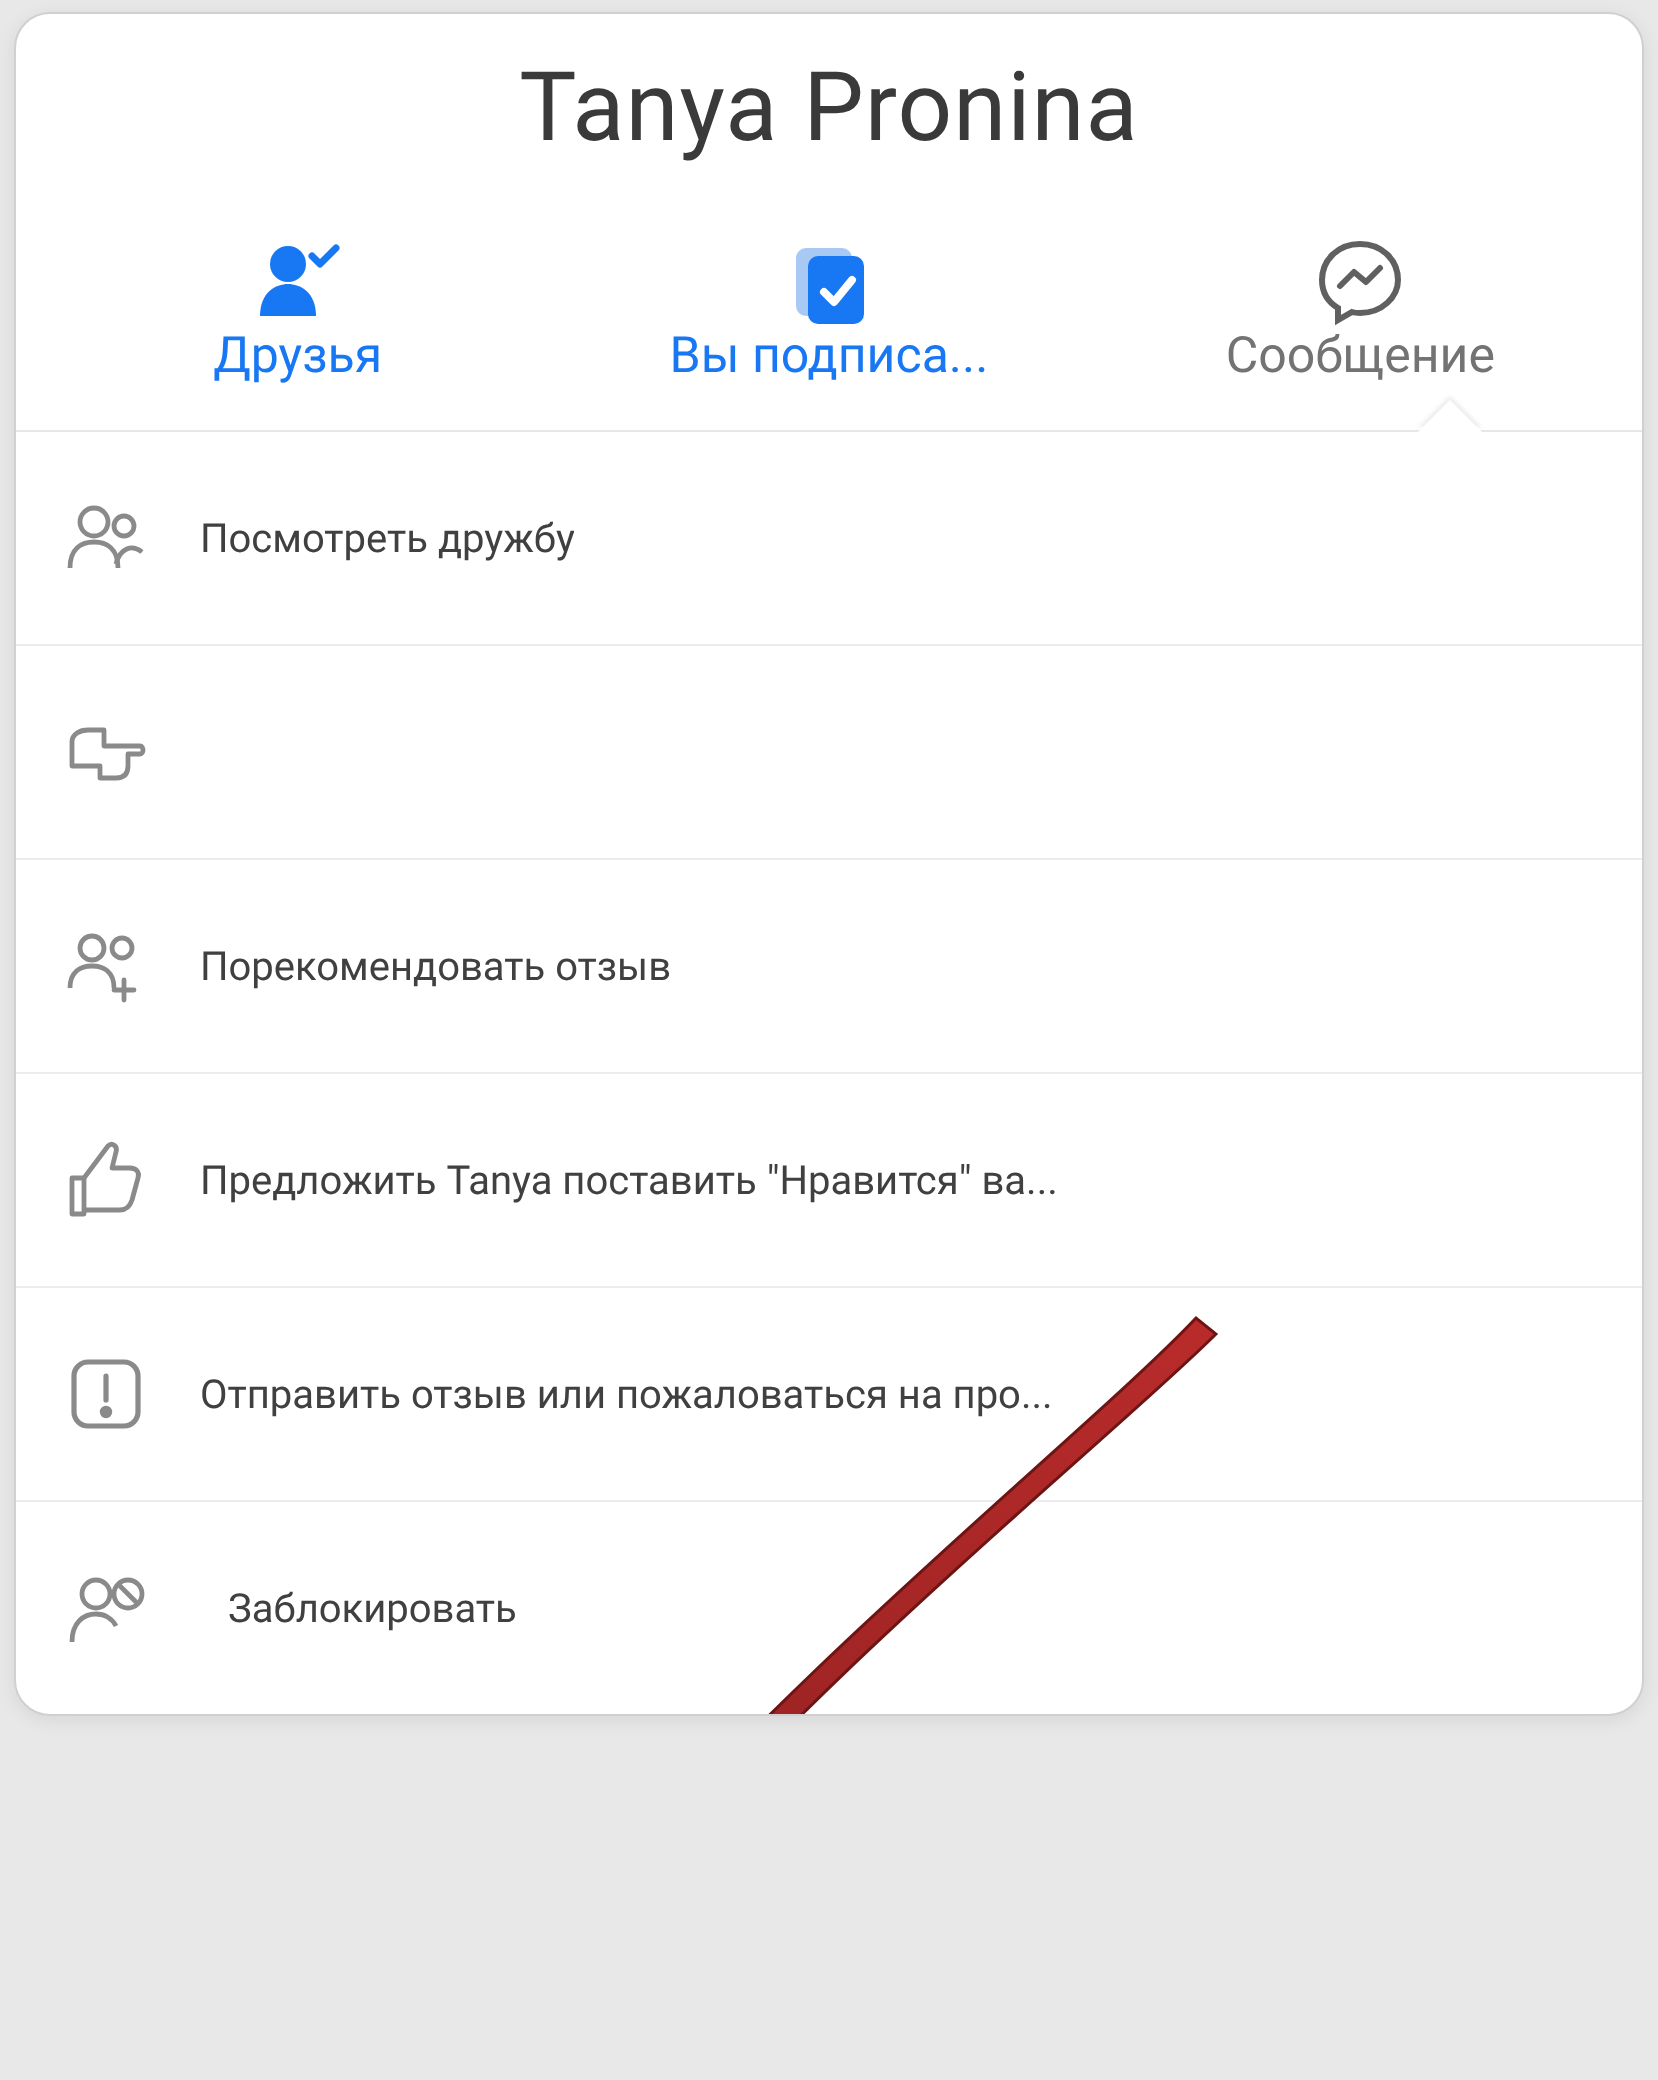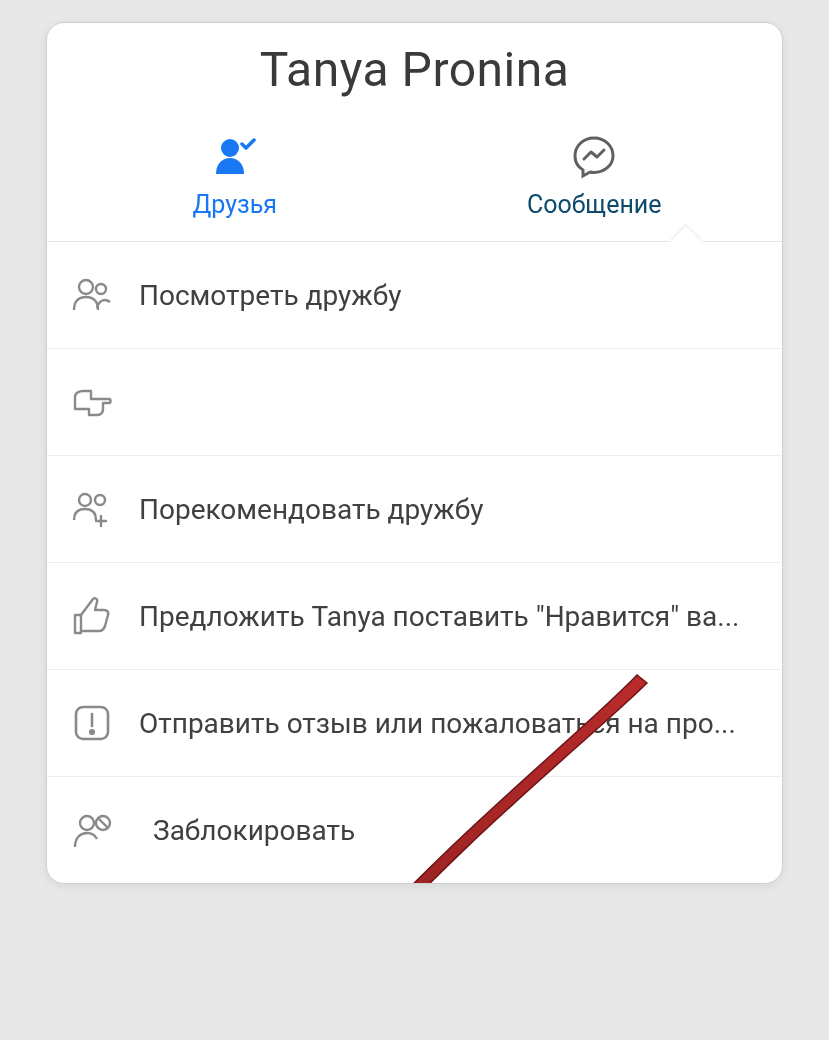--- a/index.html
+++ b/index.html
@@ -6,27 +6,27 @@
   body {
     font-family: -apple-system, BlinkMacSystemFont, "Segoe UI", Roboto, Helvetica, Arial, sans-serif;
     background: #e8e8e8;
     width: 829px;
     height: 1040px;
     display: flex;
     align-items: flex-start;
     justify-content: center;
   }
   .phone-frame {
-    width: 737px;
+    width: 815px;
     background: #ffffff;
     border-radius: 18px;
     border: 1px solid #d0d0d0;
     box-shadow: 0 2px 10px rgba(0,0,0,0.08);
     overflow: hidden;
-    margin-top: 22px;
+    margin-top: 6px;
     position: relative;
   }
   .title-bar {
     text-align: center;
     padding: 18px 0 26px 0;
   }
   .title {
     font-size: 48px;
     font-weight: 400;
     color: #3a3a3a;
@@ -37,34 +37,33 @@
     justify-content: space-around;
     padding: 10px 8px 22px 8px;
     border-bottom: 1px solid #e7e7e7;
     position: relative;
   }
   .action-item {
     flex: 1;
     display: flex;
     flex-direction: column;
     align-items: center;
-    gap: 10px;
     cursor: pointer;
     min-width: 0;
   }
   .action-icon {
     width: 46px;
     height: 46px;
     display: flex;
     align-items: center;
     justify-content: center;
   }
   .action-label {
     font-size: 25px;
-    color: #0c4a6e;
+    color: #737373;
     white-space: nowrap;
     overflow: hidden;
     text-overflow: ellipsis;
     max-width: 100%;
     padding: 0 6px;
   }
   .action-item.active .action-label { color: #1877f2; }
   .notch {
     position: absolute;
     bottom: -1px;
@@ -88,21 +87,21 @@
   .menu-icon {
     width: 42px;
     height: 42px;
     flex: 0 0 42px;
     display: flex;
     align-items: center;
     justify-content: center;
     color: #8a8a8a;
   }
   .menu-label {
-    font-size: 28px;
+    font-size: 20px;
     color: #404040;
     white-space: nowrap;
     overflow: hidden;
     text-overflow: ellipsis;
   }
   .arrow-annotation {
     position: absolute;
     pointer-events: none;
     left: 250px;
     top: 650px;
@@ -126,20 +125,30 @@
       <span class="action-icon">
         <svg viewBox="0 0 46 46" width="46" height="46">
           <circle cx="18" cy="14" r="9" fill="#1877f2"></circle>
           <path d="M4 40 C4 28 12 24 18 24 C24 24 32 28 32 40 Z" fill="#1877f2"></path>
           <path d="M30 10 L34 14 L42 6" stroke="#1877f2" stroke-width="3.5" fill="none" stroke-linecap="round" stroke-linejoin="round"></path>
         </svg>
       </span>
       <span class="action-label">Друзья</span>
     </div>
 
+    <div class="action-item active">
+      <span class="action-icon">
+        <svg viewBox="0 0 46 46" width="46" height="46">
+          <rect x="6" y="6" width="28" height="34" rx="5" fill="#a9c9f5"></rect>
+          <rect x="12" y="10" width="28" height="34" rx="5" fill="#1877f2"></rect>
+          <path d="M20 28 L25 33 L34 22" stroke="#ffffff" stroke-width="4" fill="none" stroke-linecap="round" stroke-linejoin="round"></path>
+        </svg>
+      </span>
+      <span class="action-label">Вы подписа...</span>
+    </div>
 
     <div class="action-item">
       <span class="action-icon">
         <svg viewBox="0 0 46 46" width="46" height="46">
           <path d="M23 4 C12 4 4 12 4 22 C4 28 7 33 12 36 L12 42 L19 38 C20 38.3 21.5 38.5 23 38.5 C34 38.5 42 30.5 42 22 C42 12 34 4 23 4 Z" fill="none" stroke="#606060" stroke-width="3"></path>
           <path d="M13 25 L20 18 L26 23 L33 16" stroke="#606060" stroke-width="3" fill="none" stroke-linecap="round" stroke-linejoin="round"></path>
         </svg>
       </span>
       <span class="action-label">Сообщение</span>
     </div>
@@ -172,21 +181,21 @@
 
     <div class="menu-item">
       <span class="menu-icon">
         <svg viewBox="0 0 42 42" width="42" height="42" stroke="#8a8a8a" stroke-width="2.4" fill="none">
           <circle cx="14" cy="12" r="6"></circle>
           <path d="M3 32 C3 24 8 21 14 21 C20 21 25 24 25 32"></path>
           <circle cx="29" cy="12" r="5"></circle>
           <path d="M30 28 L30 38 M25 33 L35 33" stroke-linecap="round"></path>
         </svg>
       </span>
-      <span class="menu-label">Порекомендовать дружбу</span>
+      <span class="menu-label">Порекомендовать отзыв</span>
     </div>
 
 
     <div class="menu-item">
       <span class="menu-icon">
         <svg viewBox="0 0 42 42" width="42" height="42" stroke="#8a8a8a" stroke-width="2.4" fill="none" stroke-linejoin="round">
           <path d="M4 20 L10 20 L10 38 L4 38 Z"></path>
           <path d="M10 36 L28 36 C31 36 33 34 34 31 L37 20 C38 17 36 15 33 15 L24 15 L26 7 C27 4 24 2 22 4 L10 20"></path>
         </svg>
       </span>

